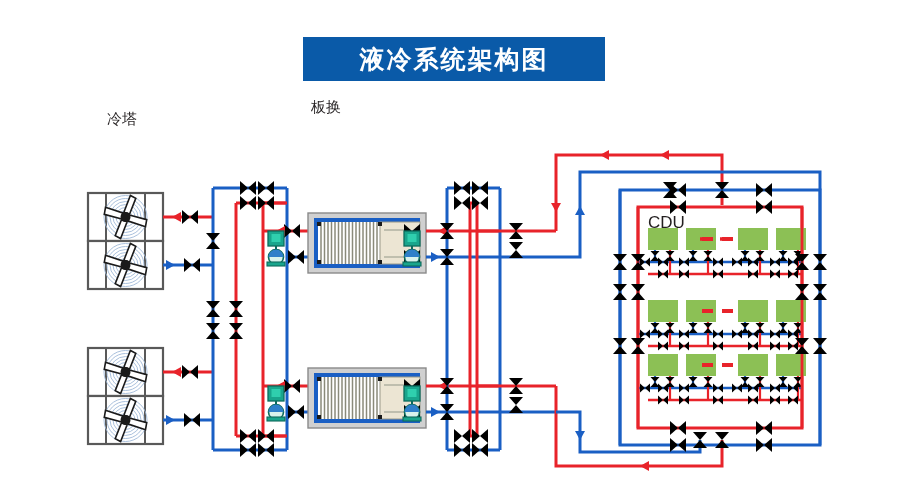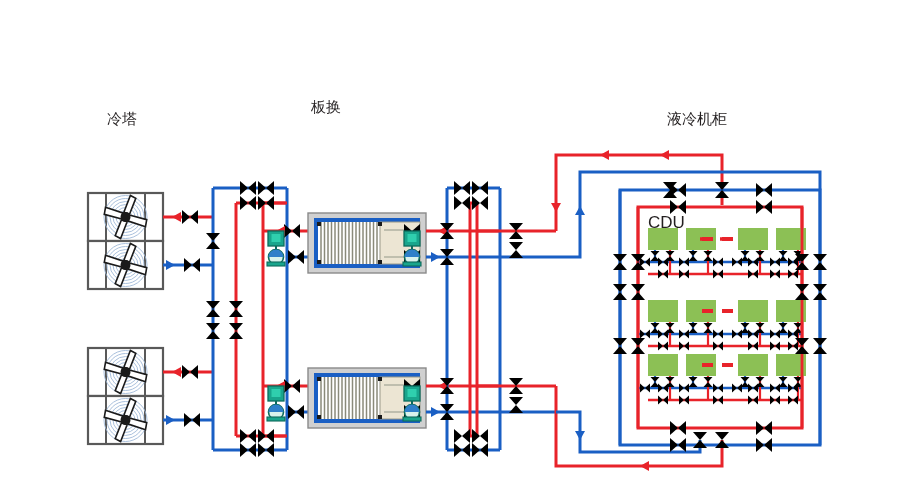--- a/index.html
+++ b/index.html
@@ -55,24 +55,26 @@
     position: absolute;
     left: 0;
     top: 0;
   }
 </style>
 </head>
 <body>
 
 <div id="stage">
 
+  <div id="title-banner">
+    <span id="title-text">液冷系统架构图</span>
+  </div>
 
   <div class="section-label" id="label-cooling-tower">冷塔</div>
   <div class="section-label" id="label-plate-hx">板换</div>
-  <div class="section-label" id="label-liquid-rack">液冷机柜</div>
 
   <svg id="diagram-svg" width="906" height="490" viewBox="0 0 906 490">
     <defs>
 
       <g id="valve-h">
         <path d="M -8,-7 L 0,0 L -8,7 Z" fill="#000000"></path>
         <path d="M 8,-7 L 0,0 L 8,7 Z" fill="#000000"></path>
       </g>
       <g id="valve-v">
         <path d="M -7,-8 L 0,0 L 7,-8 Z" fill="#000000"></path>

